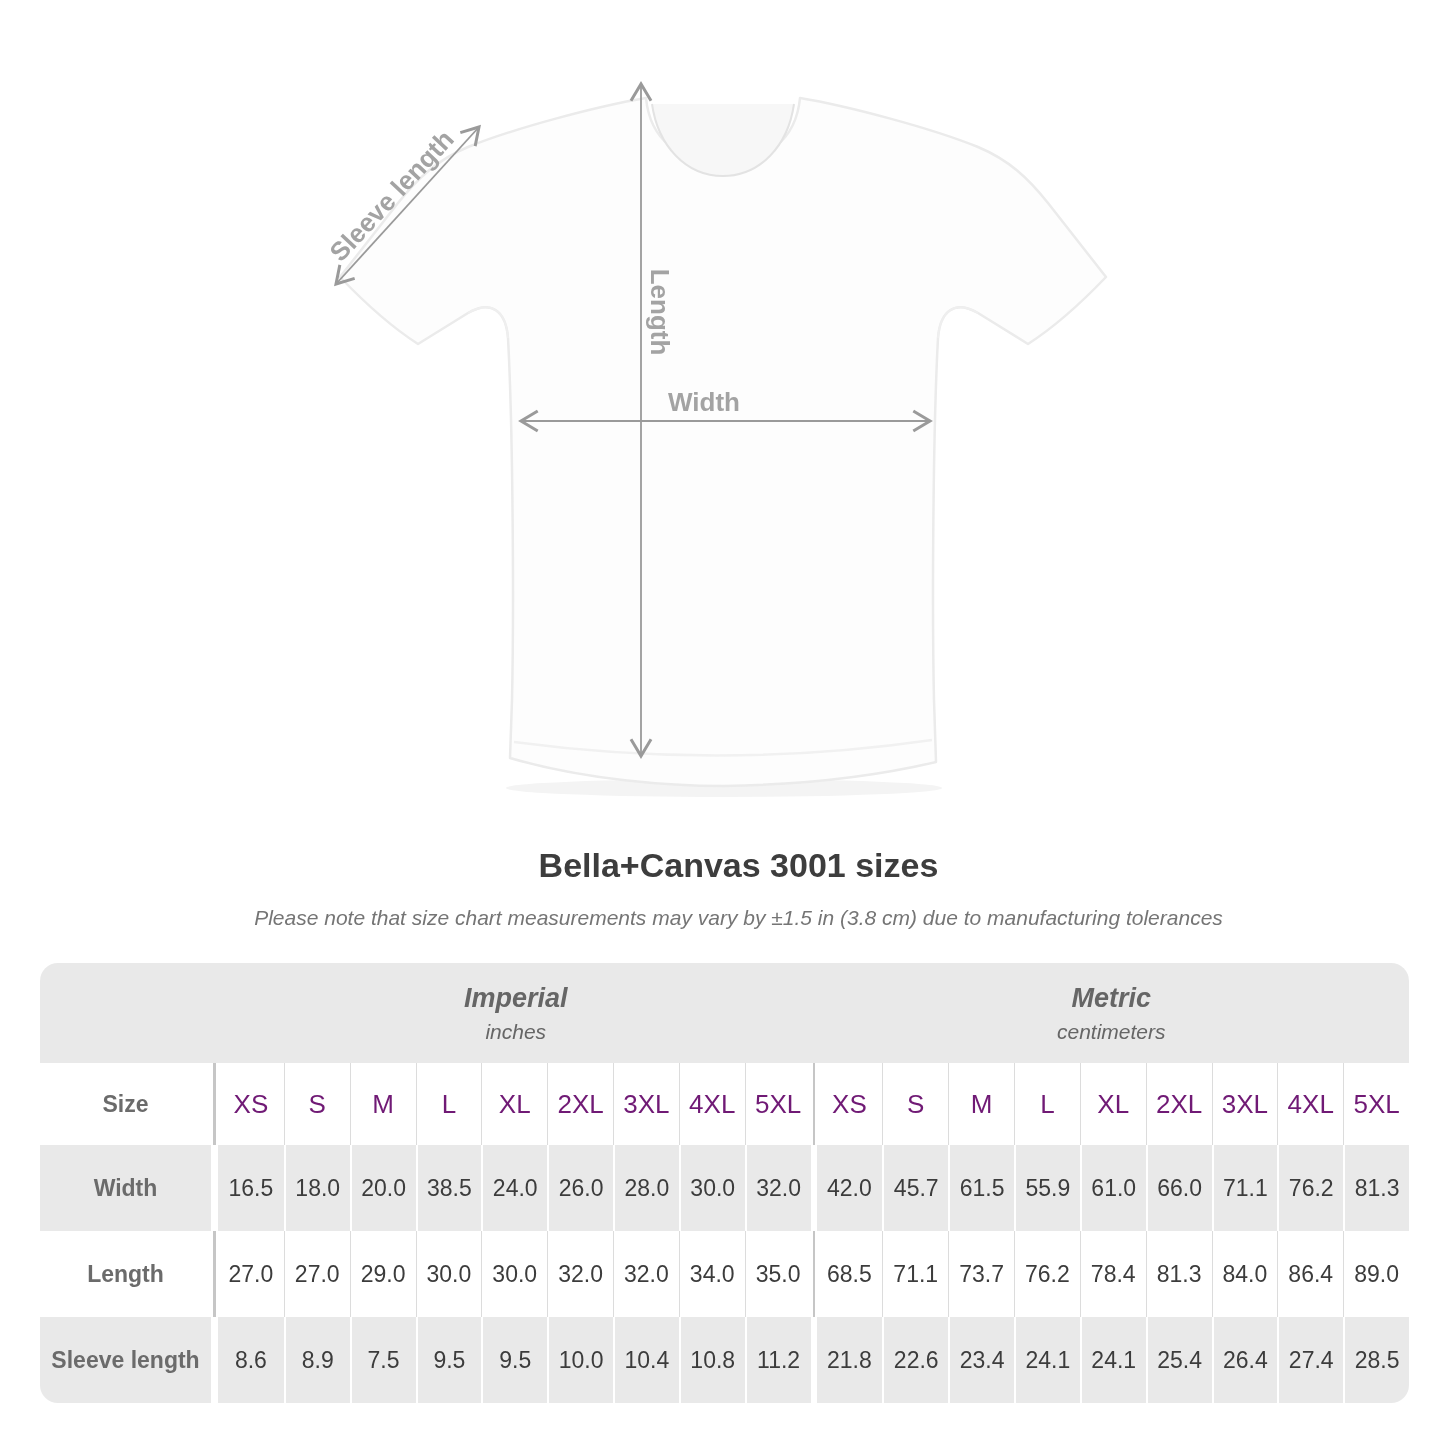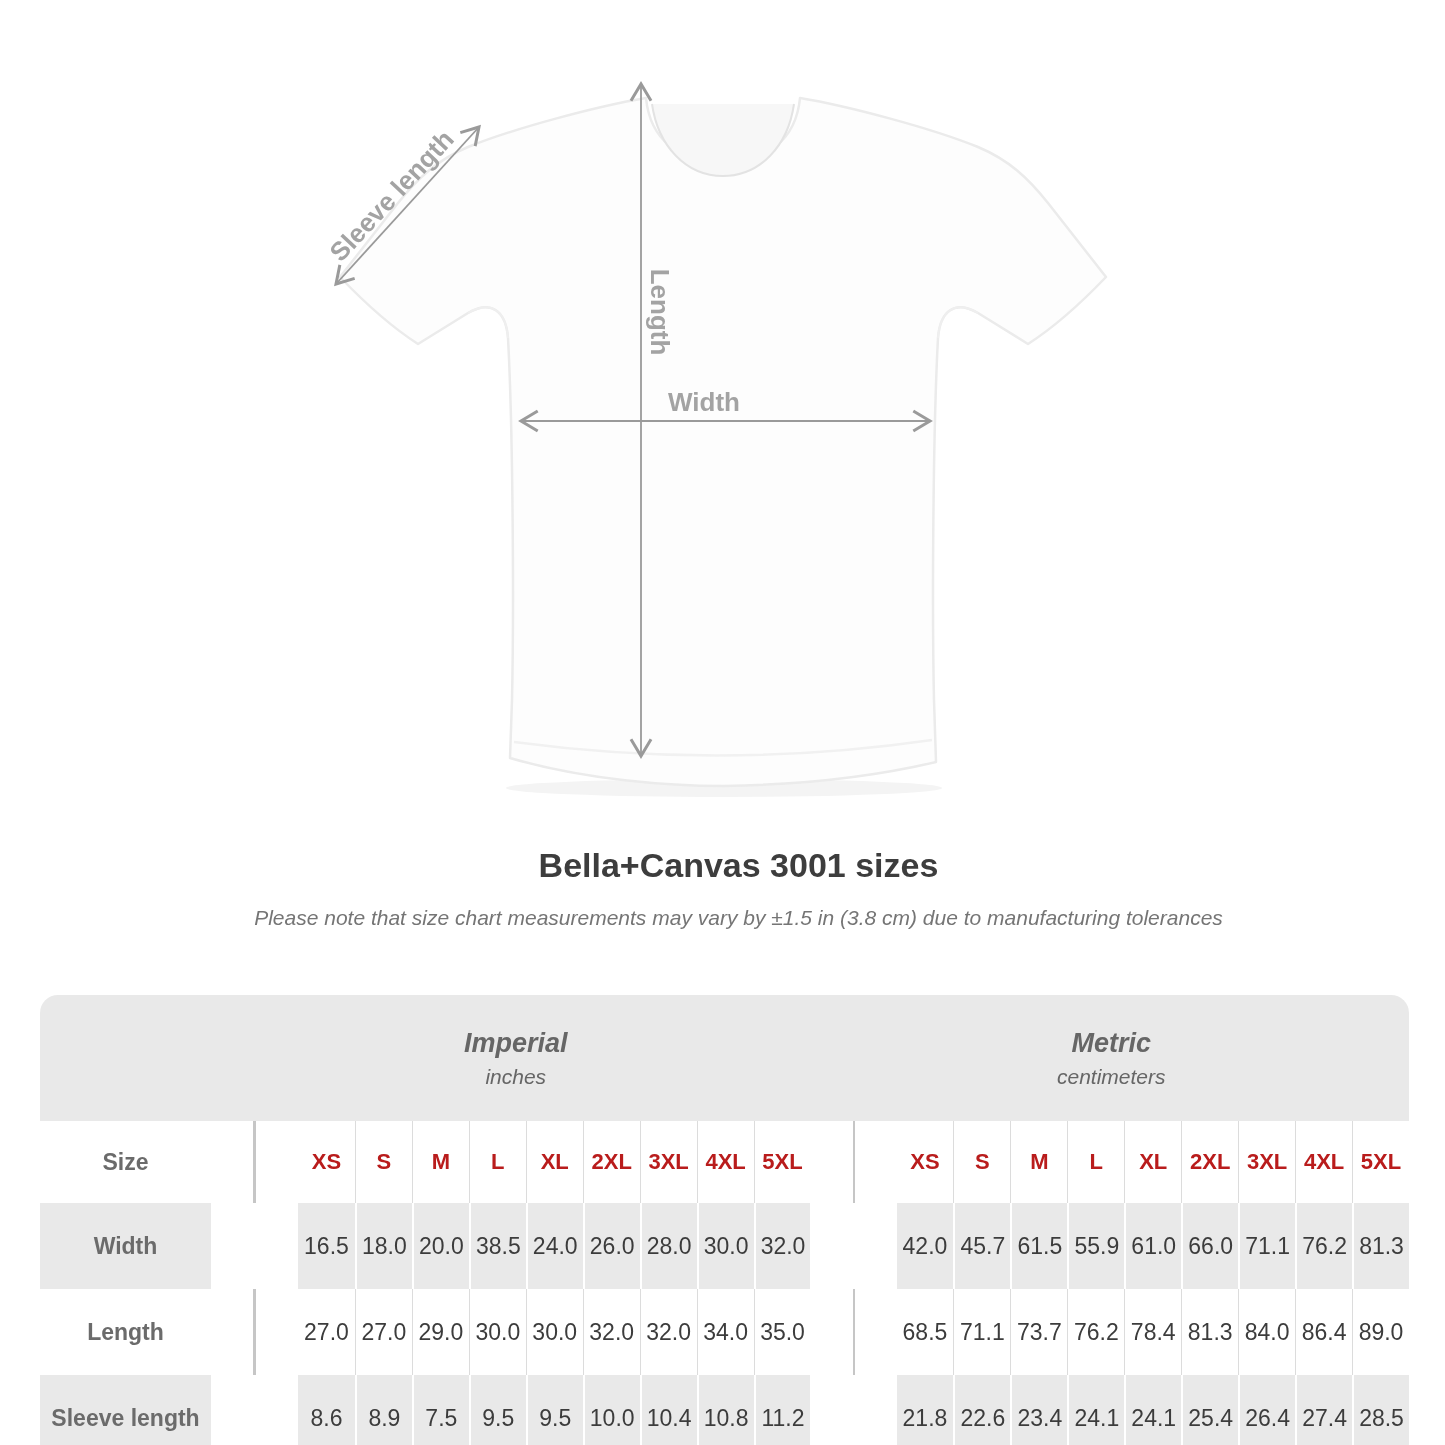--- a/index.html
+++ b/index.html
@@ -14,34 +14,34 @@
   .lbl-length{left:659px;top:312px;font-size:26px;transform:translate(-50%,-50%) rotate(90deg);}
   .lbl-width{left:704px;top:402px;font-size:26px;transform:translate(-50%,-50%);}
 
   
   .caption{position:absolute;left:16px;top:846px;width:1445px;text-align:center;}
   .chart-title{font-size:34px;font-weight:bold;color:#3d3d3d;}
   .chart-note{margin-top:21px;font-size:21px;font-style:italic;color:#757575;}
 
   
   .size-table{position:absolute;left:40px;top:963px;width:1369px;}
-  .thead{display:grid;grid-template-columns:178px 1fr 1fr;height:126px;
-         background:#e9e9e9;border-radius:18px 18px 0 0;margin-top:32px;}
+  .thead{display:grid;grid-template-columns:178px 1fr 1fr;height:100px;
+         background:#e9e9e9;border-radius:18px 18px 0 0;}
   .ghead{display:flex;flex-direction:column;align-items:center;justify-content:center;}
   .gname{font-size:27px;font-weight:bold;font-style:italic;color:#666;}
   .gunit{margin-top:6px;font-size:21px;font-style:italic;color:#666;}
 
-  .trow{display:grid;grid-template-columns:171px 7px 1fr 6px 1fr;gap:40px;}
+  .trow{display:grid;grid-template-columns:171px 7px 1fr 6px 1fr;}
   .trow.h82{height:82px;}
   .trow.h86{height:86px;}
   .cell-label{display:flex;align-items:center;justify-content:center;
               font-size:23px;font-weight:bold;color:#6b6b6b;}
   .group{display:grid;grid-template-columns:repeat(9,1fr);height:100%;}
   .group span{display:flex;align-items:center;justify-content:center;font-size:23px;color:#3c3c3c;}
-  .row-sizes .group span{font-weight:bold;color:#b91c1c;font-size:22px;}
+  .row-sizes .group span{font-weight:normal;color:#701a75;font-size:26px;}
 
   
   .row-white .group span + span{border-left:1px solid #dcdcdc;}
   .row-white .gut{background:#c6c6c6;background-clip:content-box;padding:0 2px;}
   
   .row-gray .cell-label,.row-gray .group span{background:#e9e9e9;}
   .row-gray .group span + span{border-left:2px solid #fff;}
 
   .trow.last .cell-label{border-radius:0 0 0 18px;}
   .trow.last .group:last-of-type span:last-child{border-radius:0 0 18px 0;}

